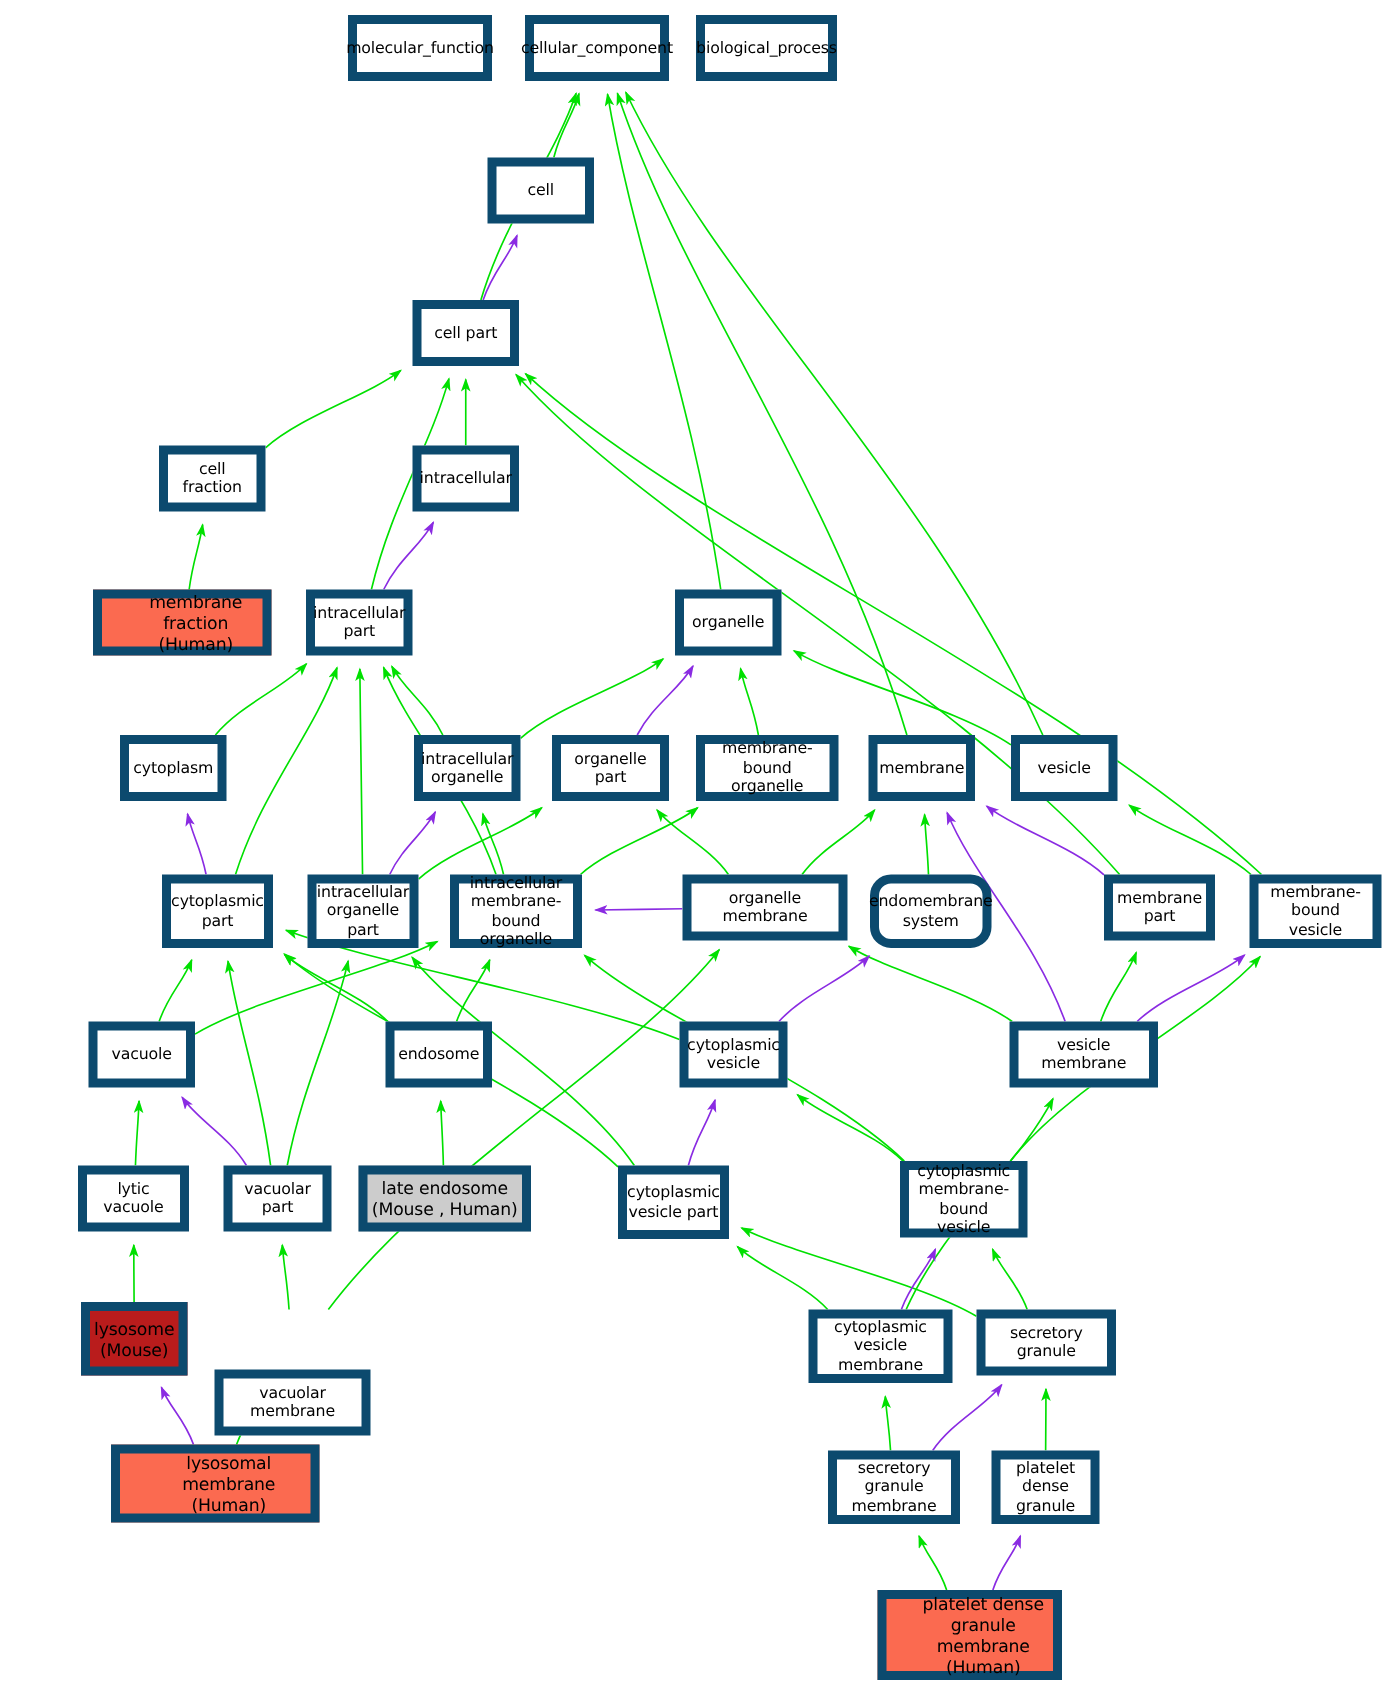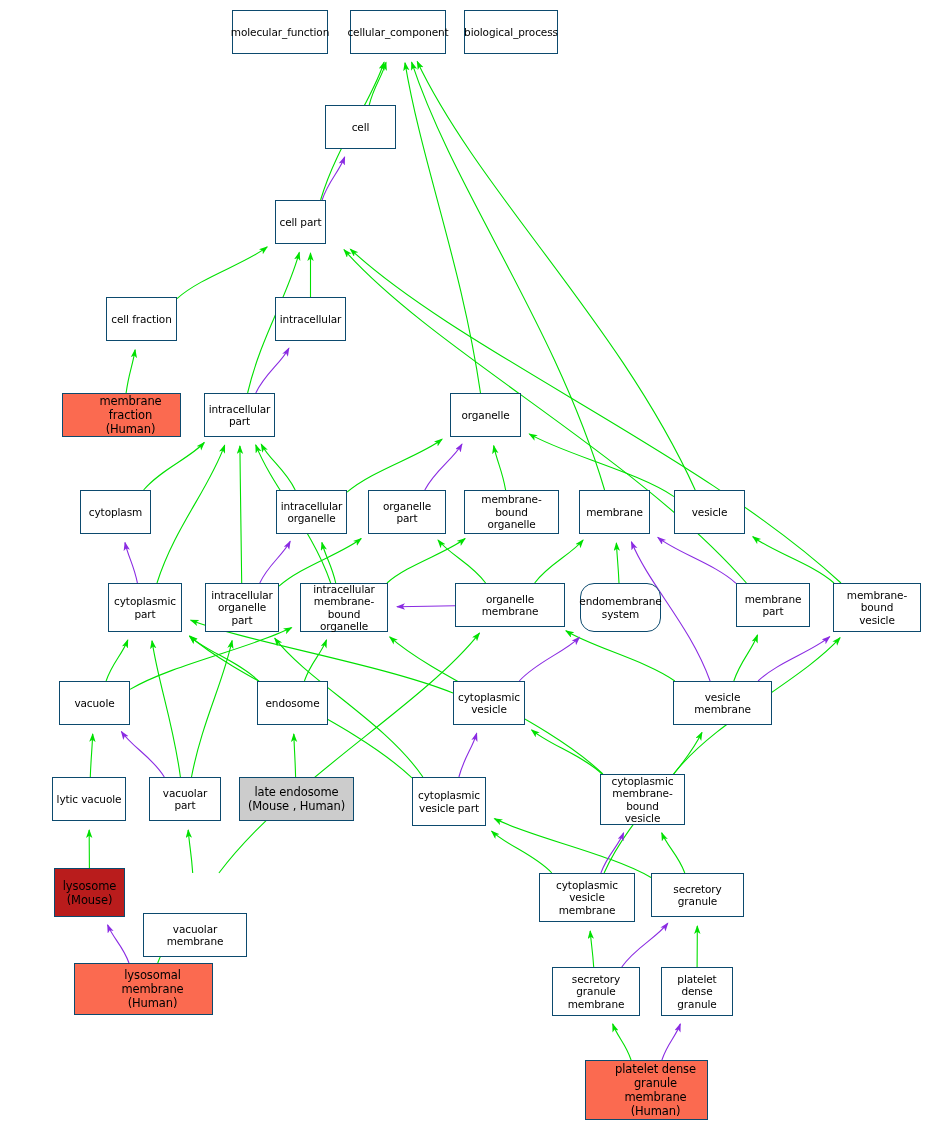--- a/index.html
+++ b/index.html
@@ -1,19 +1,19 @@
 <!DOCTYPE html>
 <html><head>
 <meta charset="utf-8">
 <style>
   html,body{margin:0;padding:0;background:#ffffff;}
   body{font-family:"DejaVu Sans","Liberation Sans",sans-serif;}
   #canvas{position:relative;width:927px;height:1124px;background:#fff;overflow:hidden;}
   #edges{position:absolute;left:0;top:0;width:927px;height:1124px;}
-  .node{position:absolute;box-sizing:border-box;border:1px solid #0c4a6e;background:#fff;
+  .node{position:absolute;box-sizing:border-box;border:6px solid #0c4a6e;background:#fff;
         display:flex;align-items:center;justify-content:center;text-align:center;
         font-size:10.5px;line-height:12.5px;color:#000;letter-spacing:-.1px;}
   .node.hl-red{background:#fb6a50;padding-left:18px;}
   .node.hl-blue{background:#b91c1c;}
   .node.hl-gray{background:#cccccc;}
   .node.hl-red .lbl,.node.hl-blue .lbl,.node.hl-gray .lbl{font-size:11.5px;line-height:14px;}
   .lbl{display:block;padding:0 2px;white-space:pre-line;}
 </style>
 </head>
 <body>
@@ -104,21 +104,21 @@
       </div>
       <div class="node" style="left: 350px; top: 10px; width: 96px; height: 44px;">
         <span class="lbl">cellular_component</span>
       </div>
       <div class="node" style="left: 464px; top: 10px; width: 94px; height: 44px;">
         <span class="lbl">biological_process</span>
       </div>
       <div class="node" style="left: 325px; top: 105px; width: 71px; height: 44px;">
         <span class="lbl">cell</span>
       </div>
-      <div class="node" style="left: 275px; top: 200px; width: 51px; height: 44px; text-align: center;">
+      <div class="node" style="left: 275px; top: 200px; width: 71px; height: 44px; text-align: center;">
         <span class="lbl">cell part</span>
       </div>
       <div class="node" style="left: 106px; top: 297px; width: 71px; height: 44px;">
         <span class="lbl">cell fraction</span>
       </div>
       <div class="node" style="left: 275px; top: 297px; width: 71px; height: 44px;">
         <span class="lbl">intracellular</span>
       </div>
       <div class="node hl-red" style="left: 62px; top: 393px; width: 119px; height: 44px;">
         <span class="lbl">membrane fraction

